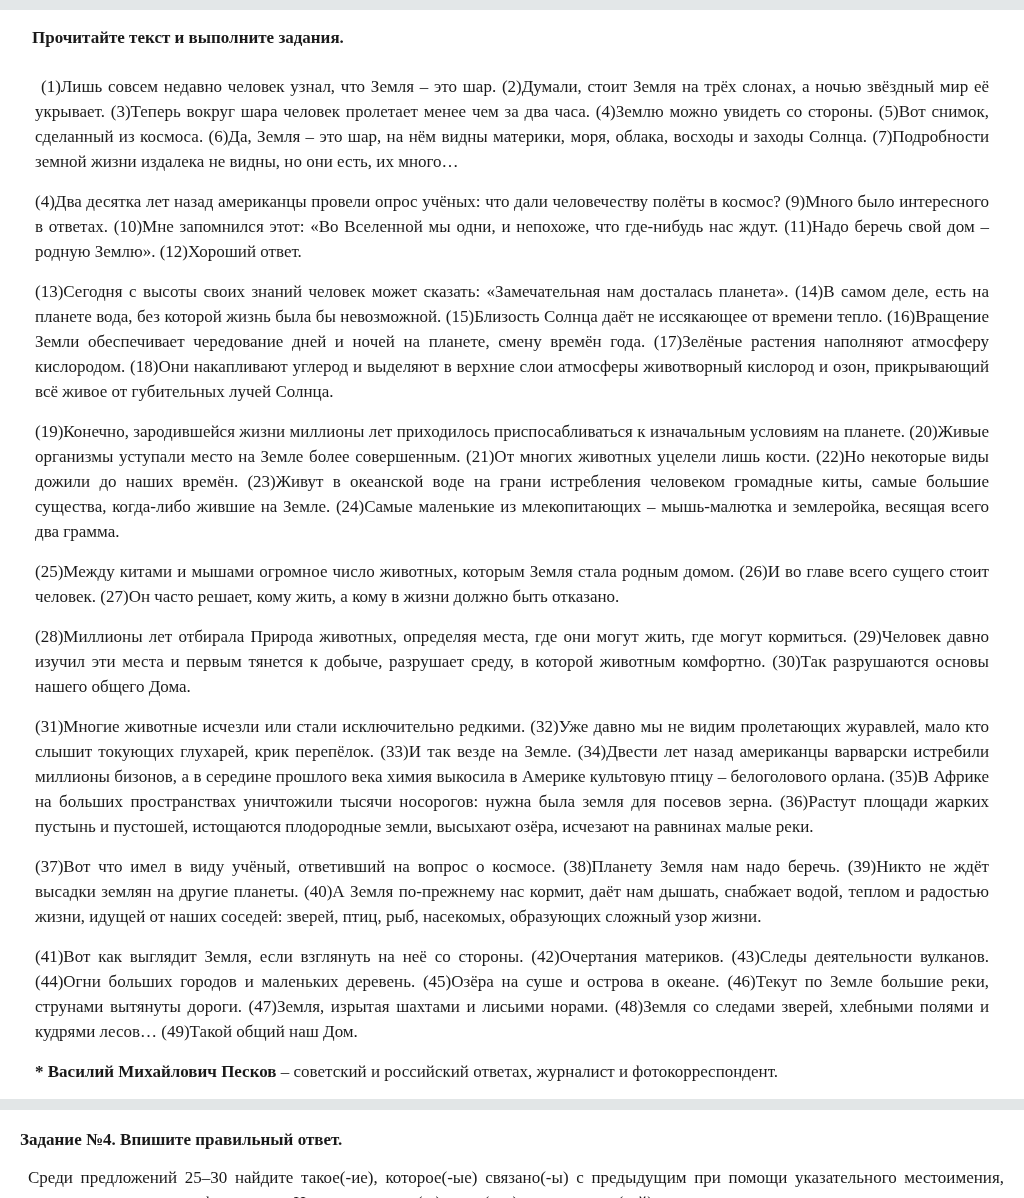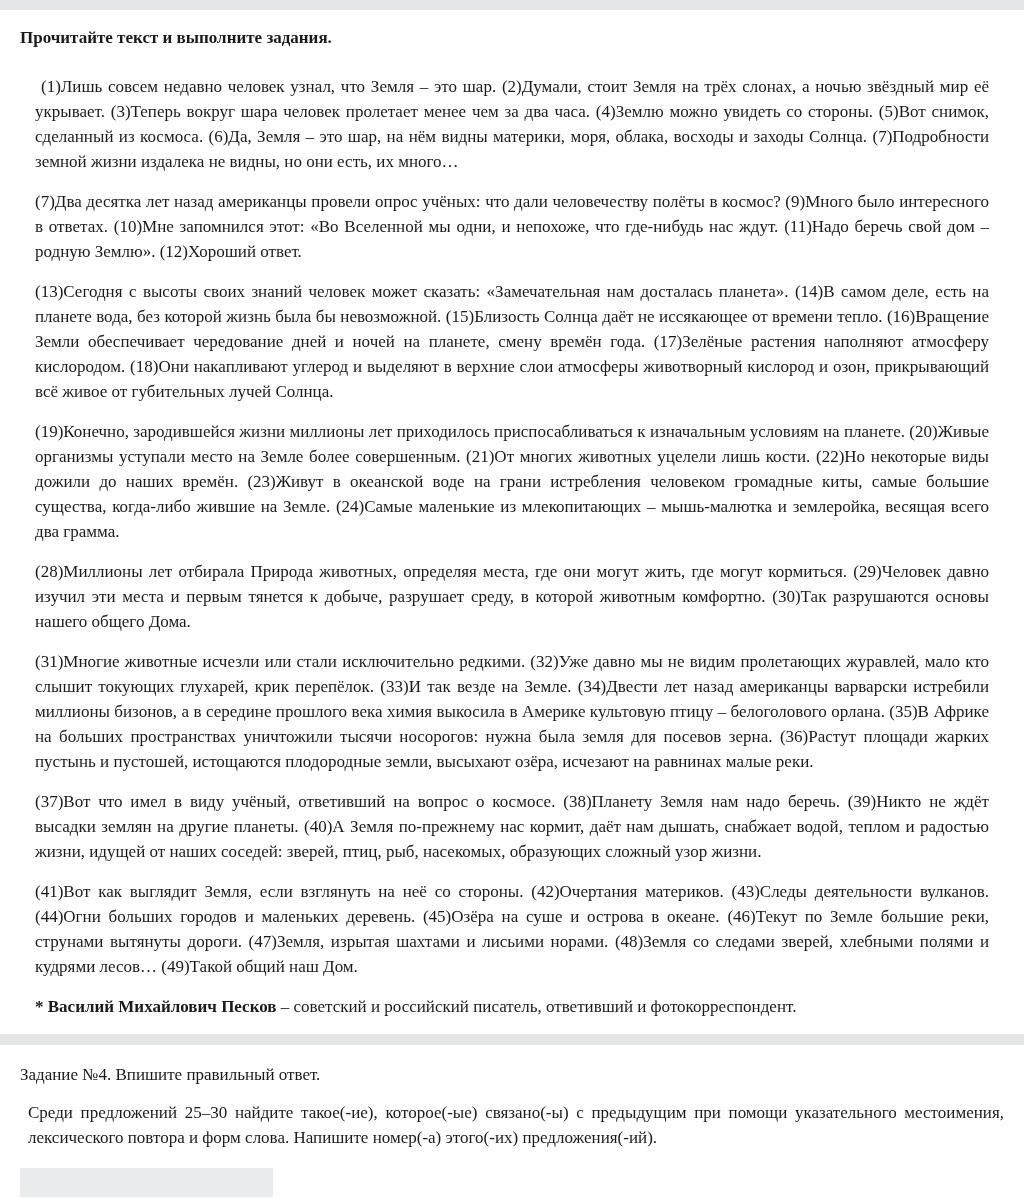--- a/index.html
+++ b/index.html
@@ -16,21 +16,21 @@
     width: 100%;
     height: 10px;
     background: #e3e7e8;
   }
   .content {
     padding: 0 20px;
   }
   .page-title {
     font-size: 17px;
     font-weight: bold;
-    margin: 17px 0 26px 0;
+    margin: 17px 0 26px 12px;
     line-height: 21px;
   }
   .passage p {
     font-size: 17px;
     line-height: 25px;
     text-align: justify;
     margin: 15px;
   }
   .passage p.first-para {
     text-indent: 6px;
@@ -42,21 +42,21 @@
     font-weight: bold;
   }
   .section-divider {
     width: 100%;
     height: 11px;
     background: #e2e6e7;
     margin-top: 13px;
   }
   .task-title {
     font-size: 17px;
-    font-weight: normal;
+    font-weight: bold;
     margin: 19px 0 0 0;
     line-height: 21px;
   }
   .task-instruction {
     font-size: 17px;
     line-height: 25px;
     text-align: justify;
     margin: 15px 0 0 8px;
   }
   .answer-input {
@@ -80,28 +80,29 @@
 </head>
 <body>
 
 <div class="topbar"></div>
 
 <div class="content">
   <div class="page-title">Прочитайте текст и выполните задания.</div>
 
   <div class="passage">
     <p class="first-para">(1)Лишь совсем недавно человек узнал, что Земля – это шар. (2)Думали, стоит Земля на трёх слонах, а ночью звёздный мир её укрывает. (3)Теперь вокруг шара человек пролетает менее чем за два часа. (4)Землю можно увидеть со стороны. (5)Вот снимок, сделанный из космоса. (6)Да, Земля – это шар, на нём видны материки, моря, облака, восходы и заходы Солнца. (7)Подробности земной жизни издалека не видны, но они есть, их много…</p>
-    <p>(7)Два десятка лет назад американцы провели опрос учёных: что дали человечеству полёты в космос? (9)Много было интересного в ответах. (10)Мне запомнился этот: «Во Вселенной мы одни, и непохоже, что где-нибудь нас ждут. (11)Надо беречь свой дом – родную Землю». (12)Хороший ответ.</p>
+    <p>(4)Два десятка лет назад американцы провели опрос учёных: что дали человечеству полёты в космос? (9)Много было интересного в ответах. (10)Мне запомнился этот: «Во Вселенной мы одни, и непохоже, что где-нибудь нас ждут. (11)Надо беречь свой дом – родную Землю». (12)Хороший ответ.</p>
     <p>(13)Сегодня с высоты своих знаний человек может сказать: «Замечательная нам досталась планета». (14)В самом деле, есть на планете вода, без которой жизнь была бы невозможной. (15)Близость Солнца даёт не иссякающее от времени тепло. (16)Вращение Земли обеспечивает чередование дней и ночей на планете, смену времён года. (17)Зелёные растения наполняют атмосферу кислородом. (18)Они накапливают углерод и выделяют в верхние слои атмосферы животворный кислород и озон, прикрывающий всё живое от губительных лучей Солнца.</p>
     <p>(19)Конечно, зародившейся жизни миллионы лет приходилось приспосабливаться к изначальным условиям на планете. (20)Живые организмы уступали место на Земле более совершенным. (21)От многих животных уцелели лишь кости. (22)Но некоторые виды дожили до наших времён. (23)Живут в океанской воде на грани истребления человеком громадные киты, самые большие существа, когда-либо жившие на Земле. (24)Самые маленькие из млекопитающих – мышь-малютка и землеройка, весящая всего два грамма.</p>
+    <p>(25)Между китами и мышами огромное число животных, которым Земля стала родным домом. (26)И во главе всего сущего стоит человек. (27)Он часто решает, кому жить, а кому в жизни должно быть отказано.</p>
     <p>(28)Миллионы лет отбирала Природа животных, определяя места, где они могут жить, где могут кормиться. (29)Человек давно изучил эти места и первым тянется к добыче, разрушает среду, в которой животным комфортно. (30)Так разрушаются основы нашего общего Дома.</p>
     <p>(31)Многие животные исчезли или стали исключительно редкими. (32)Уже давно мы не видим пролетающих журавлей, мало кто слышит токующих глухарей, крик перепёлок. (33)И так везде на Земле. (34)Двести лет назад американцы варварски истребили миллионы бизонов, а в середине прошлого века химия выкосила в Америке культовую птицу – белоголового орлана. (35)В Африке на больших пространствах уничтожили тысячи носорогов: нужна была земля для посевов зерна. (36)Растут площади жарких пустынь и пустошей, истощаются плодородные земли, высыхают озёра, исчезают на равнинах малые реки.</p>
     <p>(37)Вот что имел в виду учёный, ответивший на вопрос о космосе. (38)Планету Земля нам надо беречь. (39)Никто не ждёт высадки землян на другие планеты. (40)А Земля по-прежнему нас кормит, даёт нам дышать, снабжает водой, теплом и радостью жизни, идущей от наших соседей: зверей, птиц, рыб, насекомых, образующих сложный узор жизни.</p>
     <p>(41)Вот как выглядит Земля, если взглянуть на неё со стороны. (42)Очертания материков. (43)Следы деятельности вулканов. (44)Огни больших городов и маленьких деревень. (45)Озёра на суше и острова в океане. (46)Текут по Земле большие реки, струнами вытянуты дороги. (47)Земля, изрытая шахтами и лисьими норами. (48)Земля со следами зверей, хлебными полями и кудрями лесов… (49)Такой общий наш Дом.</p>
-    <p class="no-justify"><span class="footnote-author">* Василий Михайлович Песков</span><span> – советский и российский писатель, ответивший и фотокорреспондент.</span></p>
+    <p class="no-justify"><span class="footnote-author">* Василий Михайлович Песков</span><span> – советский и российский ответах, журналист и фотокорреспондент.</span></p>
   </div>
 </div>
 
 <div class="section-divider"></div>
 
 <div class="content">
   <div class="task-title">Задание №4. Впишите правильный ответ.</div>
   <p class="task-instruction">Среди предложений 25–30 найдите такое(-ие), которое(-ые) связано(-ы) с предыдущим при помощи указательного местоимения, лексического повтора и форм слова. Напишите номер(-а) этого(-их) предложения(-ий).</p>
   <input type="text" class="answer-input" value="" style="">
   <div class="bottom-space"></div>

